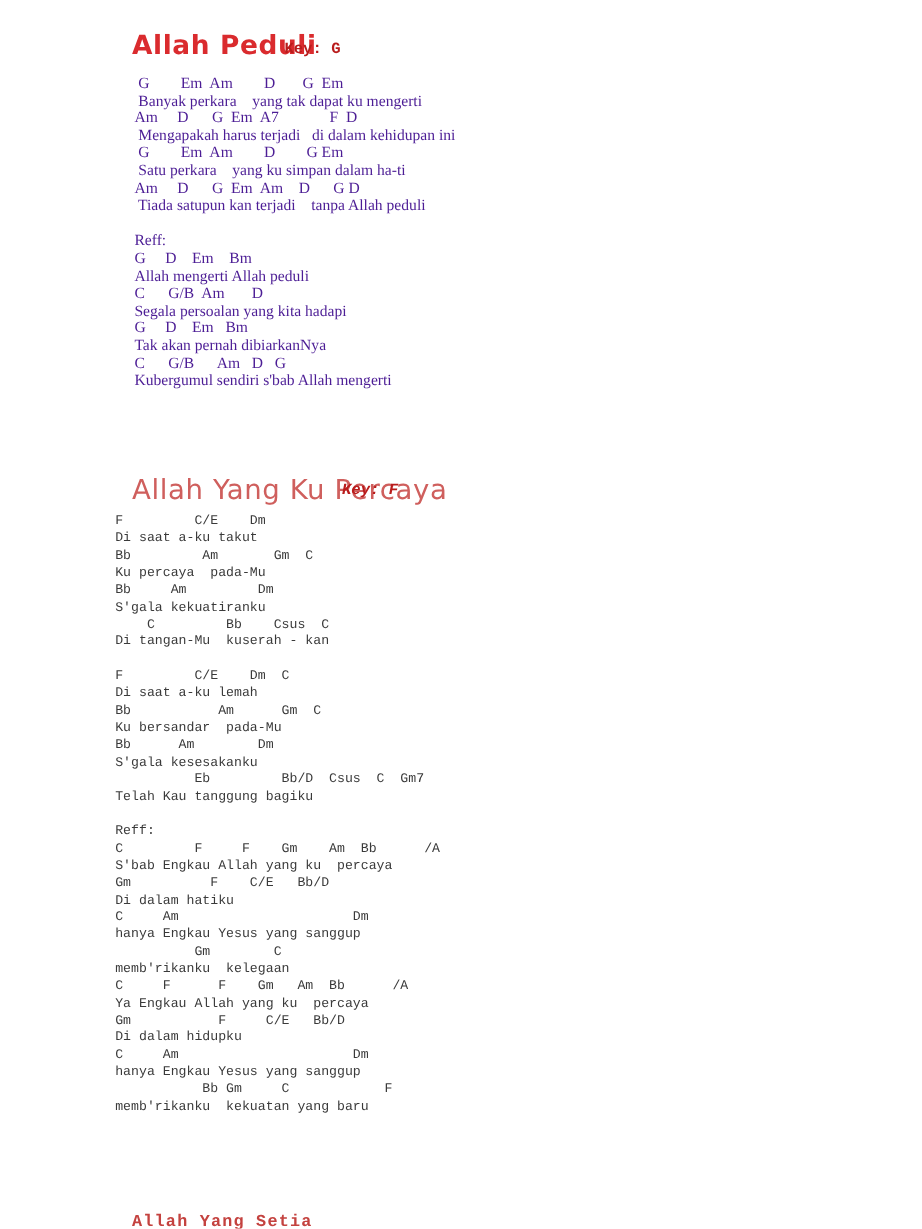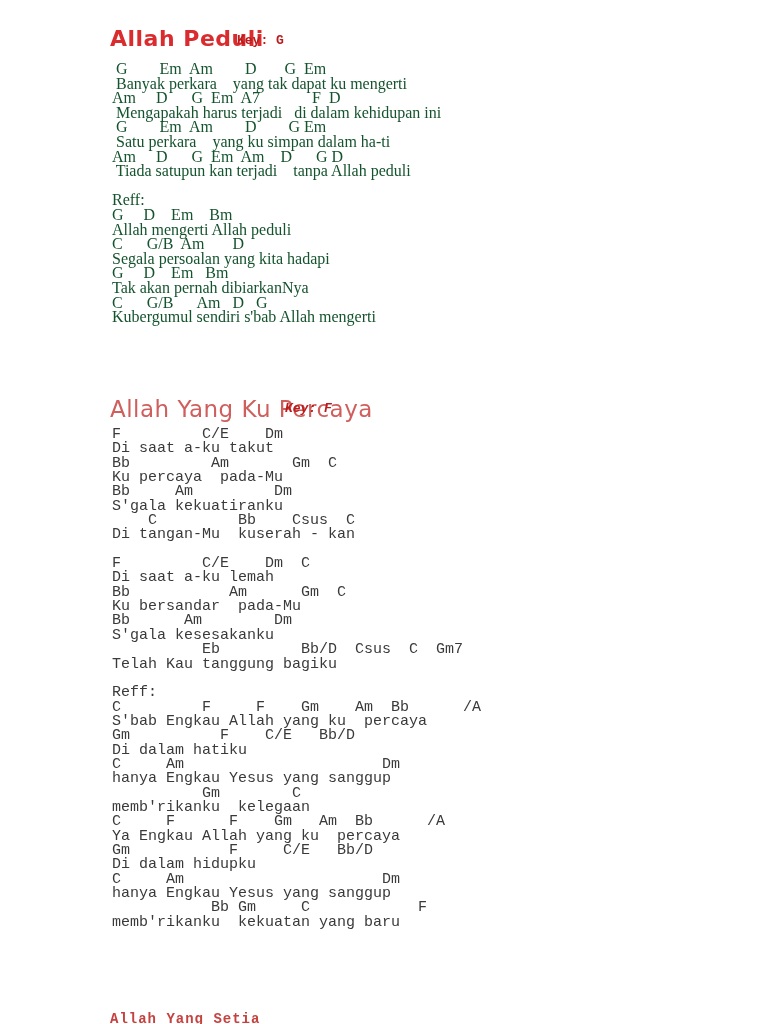--- a/index.html
+++ b/index.html
@@ -54,29 +54,29 @@
   .key-2 { left: 285px; top: 401px; font-style: italic; }
   .song-lines {
     position: absolute;
     white-space: pre;
     margin: 0;
   }
   .lines-1 {
     left: 112px;
     top: 62px;
     font-family: "Liberation Serif", serif;
-    font-size: 16px;
+    font-size: 13px;
     line-height: 14.6px;
-    color: #14532d;
+    color: #4c1d95;
   }
   .lines-2 {
-    left: 112px;
+    left: 96px;
     top: 428px;
     font-family: "Liberation Mono", monospace;
-    font-size: 15px;
+    font-size: 11px;
     line-height: 14.35px;
     color: #3a3a3a;
   }
 </style>
 </head>
 <body>
 
 <div id="page">
 
   <div class="song-title title-1" style="color: rgb(218, 43, 46);">Allah Peduli</div>

